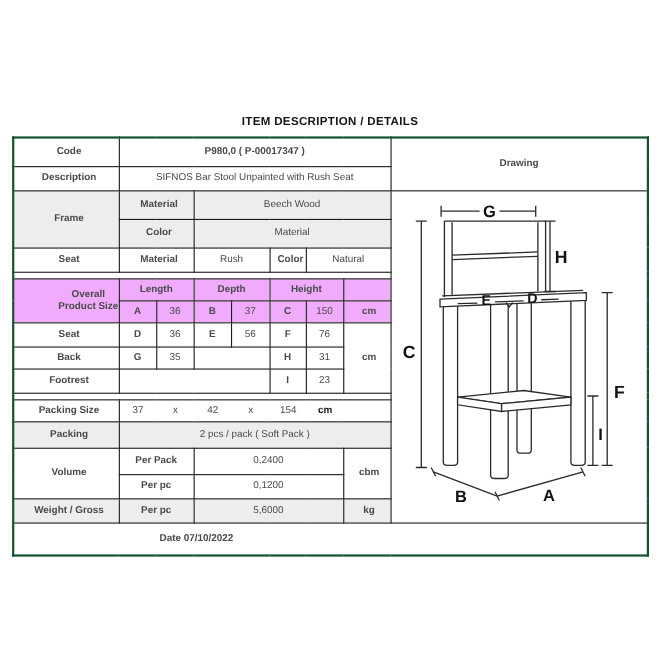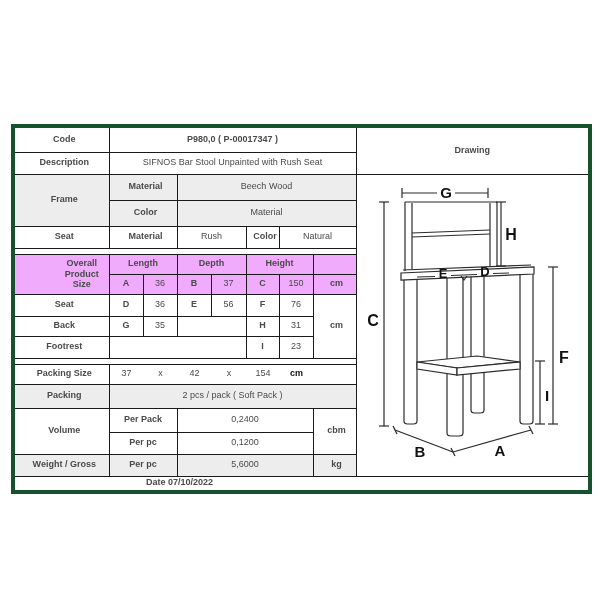--- a/index.html
+++ b/index.html
@@ -4,21 +4,21 @@
 <style>
   * { margin:0; padding:0; box-sizing:border-box; }
   html,body { width:600px; height:600px; background:#ffffff; font-family:"Liberation Sans", sans-serif; }
   .page { position:relative; width:600px; height:600px; background:#fff; overflow:hidden; }
 
   .title { position:absolute; top:105px; left:0; width:600px; text-align:center;
            font-size:10.5px; font-weight:bold; color:#151515; letter-spacing:.3px; }
 
   table.spec { position:absolute; top:124px; left:11px; width:577px;
                border-collapse:collapse; table-layout:fixed;
-               border:4px solid #14532d; }
+               border:2px solid #14532d; }
   table.spec td { border:1px solid #1a1a1a; font-size:9px; color:#4a4a4a;
                   vertical-align:middle; text-align:center; overflow:hidden;
                   white-space:nowrap; line-height:1.1; }
 
   td.lbl    { text-align:left; padding-left:5px; font-weight:bold; color:#111; font-size:9px; }
   td.sublbl { text-align:left; padding-left:5px; font-weight:bold; color:#111; }
   td.sublbl.ctr { text-align:center; padding-left:0;margin-top:16px; }
   td.key    { font-weight:bold; color:#111; }
   td.unit   { text-align:left; padding-left:4px; font-weight:bold; color:#111; }
   td.bold   { font-weight:bold; color:#111; }
@@ -34,20 +34,21 @@
   .pack-grid span { text-align:center; font-size:9px; color:#4a4a4a; }
   .pack-grid span.bold { font-weight:bold; color:#111; }
 
   svg.stool { display:block; margin:0 auto; }
 </style>
 </head>
 <body>
 
 <div class="page">
 
+  <div class="title">ITEM DESCRIPTION / DETAILS</div>
 
   <table class="spec">
     <colgroup>
       <col style="width:96px">
         <col style="width:34px">
         <col style="width:34px">
       <col style="width:34px">
         <col style="width:35px">
         <col style="width:33px">
       <col style="width:34px">
@@ -241,18 +242,18 @@
       <td colspan="4">0,1200</td>
     </tr>
 
     <tr style="height:22px">
       <td class="lbl shade">Weight / Gross</td>
       <td class="sublbl ctr shade" colspan="2">Per pc</td>
       <td class="shade" colspan="4">5,6000</td>
       <td class="unit shade">kg</td>
     </tr>
 
-    <tr style="height:16px">
+    <tr style="height:30px">
       <td class="datecell" colspan="9">Date 07/10/2022</td>
     </tr>
   </tbody>
     </table>
 </div>
 
 </body></html>

